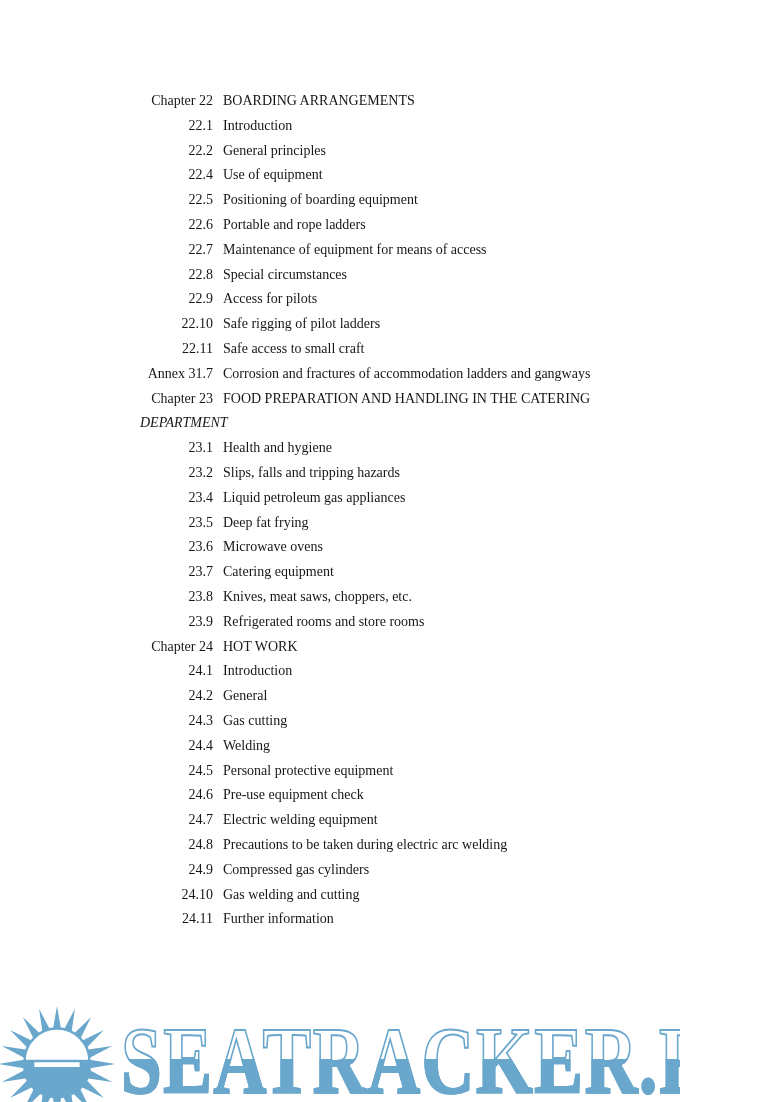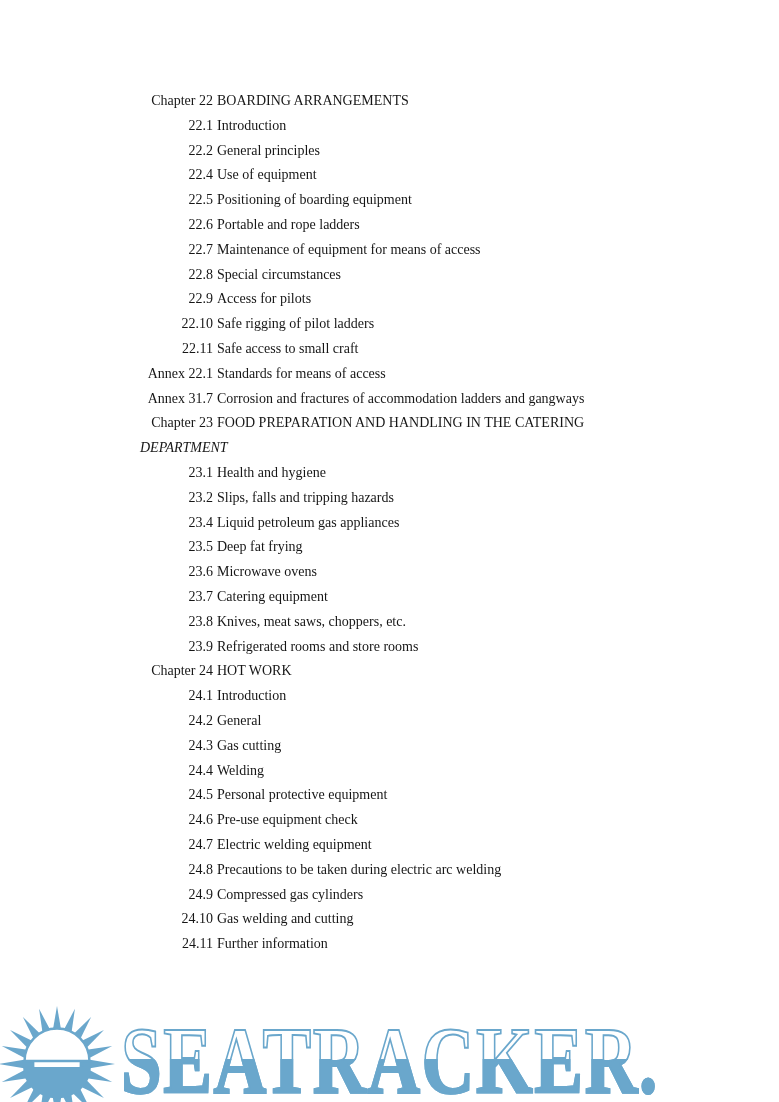--- a/index.html
+++ b/index.html
@@ -8,40 +8,41 @@
     background: #ffffff;
   }
   .page {
     position: relative;
     width: 657px;
     height: 1102px;
     background: #ffffff;
     overflow: hidden;
     font-family: "Liberation Serif", serif;
     color: #161616;
+    padding-left: 23px;
   }
   .toc {
     position: absolute;
     left: 140px;
     top: 89px;
     width: 560px;
     font-size: 14px;
     line-height: 24.8px;
   }
   .toc-row {
     display: flex;
     white-space: nowrap;
   }
   .toc-label {
     flex: 0 0 73px;
     width: 73px;
     text-align: right;
   }
   .toc-title {
-    margin-left: 4px;
+    margin-left: 10px;
   }
   .toc-cont {
     white-space: nowrap;
     font-style: italic;
   }
   .watermark {
     position: absolute;
     left: 0;
     top: 999px;
     width: 779px;
@@ -115,24 +116,20 @@
         <span class="toc-label">22.9</span>
         <span class="toc-title">Access for pilots</span>
       </div>
       <div class="toc-row">
         <span class="toc-label">22.10</span>
         <span class="toc-title">Safe rigging of pilot ladders</span>
       </div>
       <div class="toc-row">
         <span class="toc-label">22.11</span>
         <span class="toc-title">Safe access to small craft</span>
-      </div>
-      <div class="toc-row">
-        <span class="toc-label">Annex 22.1</span>
-        <span class="toc-title">Standards for means of access</span>
       </div>
       <div class="toc-row">
         <span class="toc-label">Annex 31.7</span>
         <span class="toc-title">Corrosion and fractures of accommodation ladders and gangways</span>
       </div>
       <div class="toc-row">
         <span class="toc-label">Chapter 23</span>
         <span class="toc-title">FOOD PREPARATION AND HANDLING IN THE CATERING</span>
       </div>
       <div class="toc-cont">DEPARTMENT</div>

